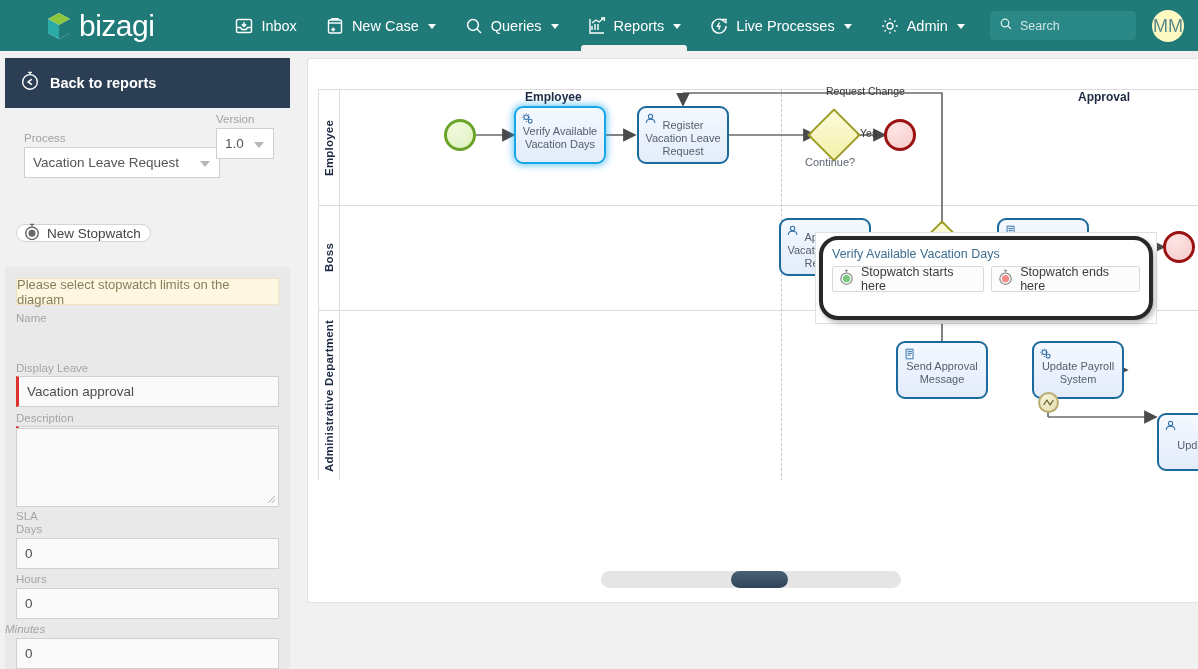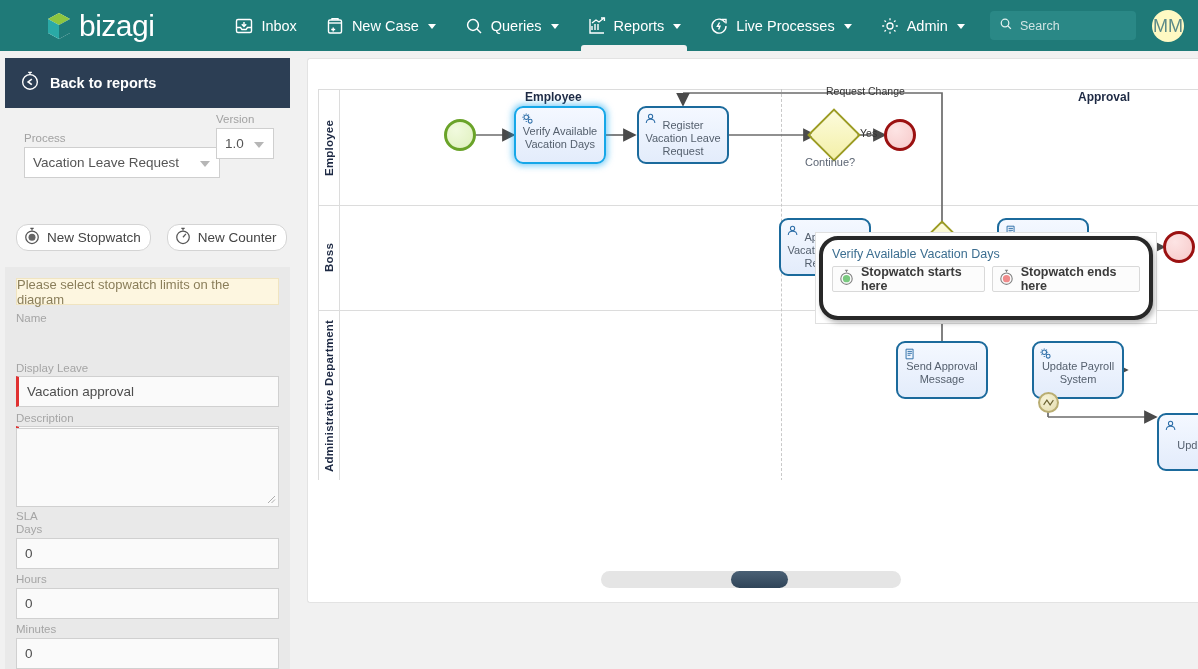--- a/index.html
+++ b/index.html
@@ -83,21 +83,21 @@
     display:flex; align-items:center; padding: 0 8px;
     color:#555; font-size: 13.5px; position: relative; cursor: pointer;
   }
   .sel .dcaret {
     position:absolute; right: 9px; top: 13px;
     width:0;height:0;border-left:5px solid transparent;border-right:5px solid transparent;
     border-top:6px solid #b6b6b6;
   }
   .btnrow { position:absolute; left: 16px; top: 173px; display:flex; gap: 16px; }
   .wbtn {
-    background: #fff; border: 1px solid #d4d4d4; height: 27px;
+    background: #fff; border: 1px solid #d4d4d4; height: 18px;
     display:flex; align-items:center; gap:5px; padding: 0 9px 0 5px;
     font-size: 13.5px; color:#444; cursor: pointer; border-radius: 12px;
   }
 
   .panel {
     position:absolute; left: 5px; top: 216px;
     width: 285px; height: 435px;
     background: #e9e9e9;
   }
   .notice {
@@ -201,21 +201,21 @@
     background: #ffffff;
     border: 4px solid #282828; border-radius: 19px;
     box-shadow: 2px 3px 5px rgba(0,0,0,.28);
     padding: 7px 9px;
   }
   .tip-title { color:#3c6e90; font-size: 12.5px; margin-bottom: 5px; }
   .tip-btns { display:flex; gap: 7px; }
   .tipbtn {
     background:#fcfcfc; border:1px solid #d9d9d9; border-radius:2px;
     height: 26px; display:flex; align-items:center; gap: 5px;
-    padding: 0 9px 0 4px; font-size: 12.5px; color:#3b3b3b; cursor:pointer;font-weight:bold;
+    padding: 0 9px 0 4px; font-size: 12.5px; color:#3b3b3b; cursor:pointer;
   }
   .tip-outer {
     position:absolute; left: 507px; top: 173px;
     width: 342px; height: 92px;
     background: #ffffff; border: 1px solid #e0e0e0;
   }
 
   
   .hscroll {
     position:absolute; left: 293px; top: 512px;
@@ -365,30 +365,20 @@
     <div class="wbtn">
       <span>
         <svg width="20" height="20" viewBox="0 0 24 24" fill="none" stroke="#555" stroke-width="1.5">
           <circle cx="12" cy="13.5" r="7.5"></circle>
             <circle cx="12" cy="13.5" r="4.2" fill="#666" stroke="none"></circle>
           <path d="M10 2.8h4M12 2.8v2.6"></path>
         </svg>
       </span>
       <span>New Stopwatch</span>
     </div>
-    <div class="wbtn">
-      <span>
-        <svg width="20" height="20" viewBox="0 0 24 24" fill="none" stroke="#555" stroke-width="1.5">
-          <circle cx="12" cy="13.5" r="7.5"></circle>
-          <path d="M12 13.5L15.5 9.5"></path>
-          <path d="M10 2.8h4M12 2.8v2.6"></path>
-        </svg>
-      </span>
-      <span>New Counter</span>
-    </div>
   </div>
 
   <div class="panel">
 
     <div class="notice">Please select stopwatch limits on the diagram</div>
 
     <span class="lbl2" style="left:11px; top:45px;">Name</span>
     <div class="inp req" style="left:11px; top:61px; width:263px; height:31px;">
       <span>Vacation approval</span>
     </div>
@@ -409,21 +399,21 @@
     <span class="lbl2" style="left:11px; top:256px;">Days</span>
     <div class="inp" style="left:11px; top:271px; width:263px; height:31px;">
       <span>0</span>
     </div>
 
     <span class="lbl2" style="left:11px; top:306px;">Hours</span>
     <div class="inp" style="left:11px; top:321px; width:263px; height:31px;">
       <span>0</span>
     </div>
 
-    <span class="lbl2" style="left:11px; top:356px;">Minutes</span>
+    <span class="lbl2" style="left:0; top:356px;font-style:italic;">Minutes</span>
     <div class="inp" style="left:11px; top:371px; width:263px; height:31px;">
       <span>0</span>
     </div>
 
   </div>
 
 </div>
 
 <div class="canvas-card">
   <div class="diagram">

